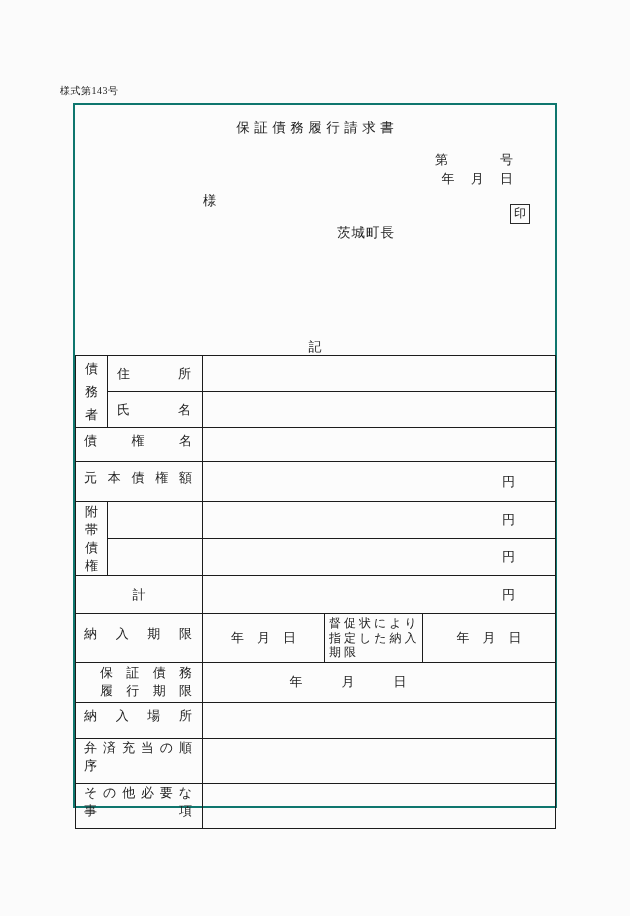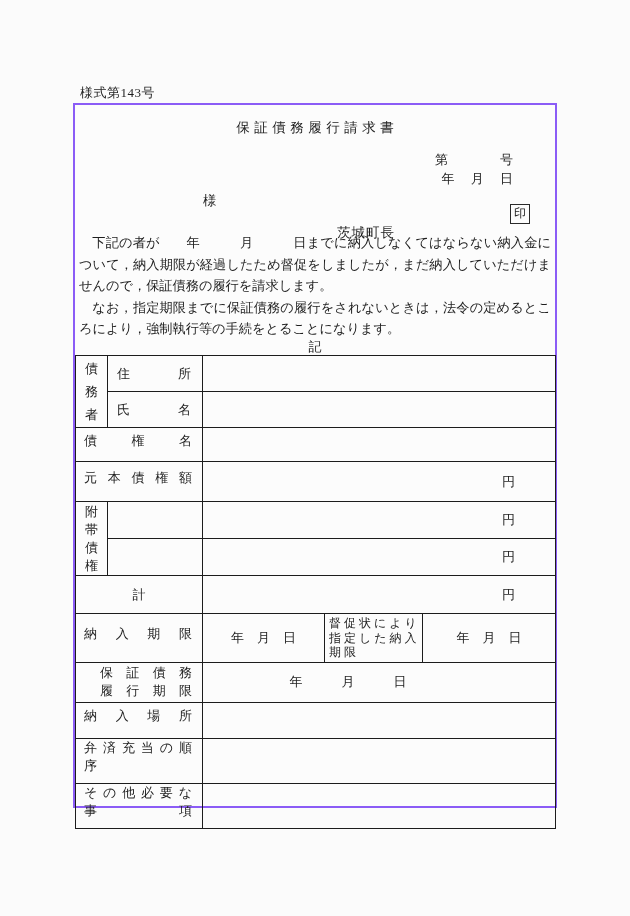--- a/index.html
+++ b/index.html
@@ -6,29 +6,29 @@
   html, body {
     width: 630px; height: 916px;
     background: #fbfbfb;
     font-family: "Liberation Serif", "DejaVu Serif", serif;
     color: #1e1e1e;
     position: relative;
     overflow: hidden;
   }
   .form-no {
     position: absolute;
-    left: 80px; top: 84px;
-    font-size: 13px;
+    left: 60px; top: 84px;
+    font-size: 10px;
     letter-spacing: 0.5px;
   }
   .frame {
     position: absolute;
     left: 73px; top: 103px;
     width: 484px; height: 705px;
-    border: 2px solid #8b5cf6;
+    border: 2px solid #0f766e;
     background: #fcfcfc;
   }
   .doc-title {
     position: absolute;
     top: 14px; left: 0; right: 0;
     text-align: center;
     font-size: 13.5px;
     letter-spacing: 4.5px;
     text-indent: 4.5px;
   }
@@ -144,24 +144,20 @@
     <div>第　　　　号</div>
     <div>年　 月　 日</div>
   </div>
 
   <div class="addressee">様</div>
 
   <div class="sender-row">茨城町長</div>
 
   <div class="seal-box">印</div>
 
-  <div class="body-text">
-    <p>　下記の者が　　年　　　月　　　日までに納入しなくてはならない納入金について，納入期限が経過したため督促をしましたが，まだ納入していただけませんので，保証債務の履行を請求します。</p>
-    <p>　なお，指定期限までに保証債務の履行をされないときは，法令の定めるところにより，強制執行等の手続をとることになります。</p>
-  </div>
 
   <div class="re-mark">記</div>
 
   <table class="ftable">
     <colgroup>
       <col style="width:32px">
       <col style="width:95px">
       <col style="width:122px">
       <col style="width:98px">
       <col style="width:133px">

